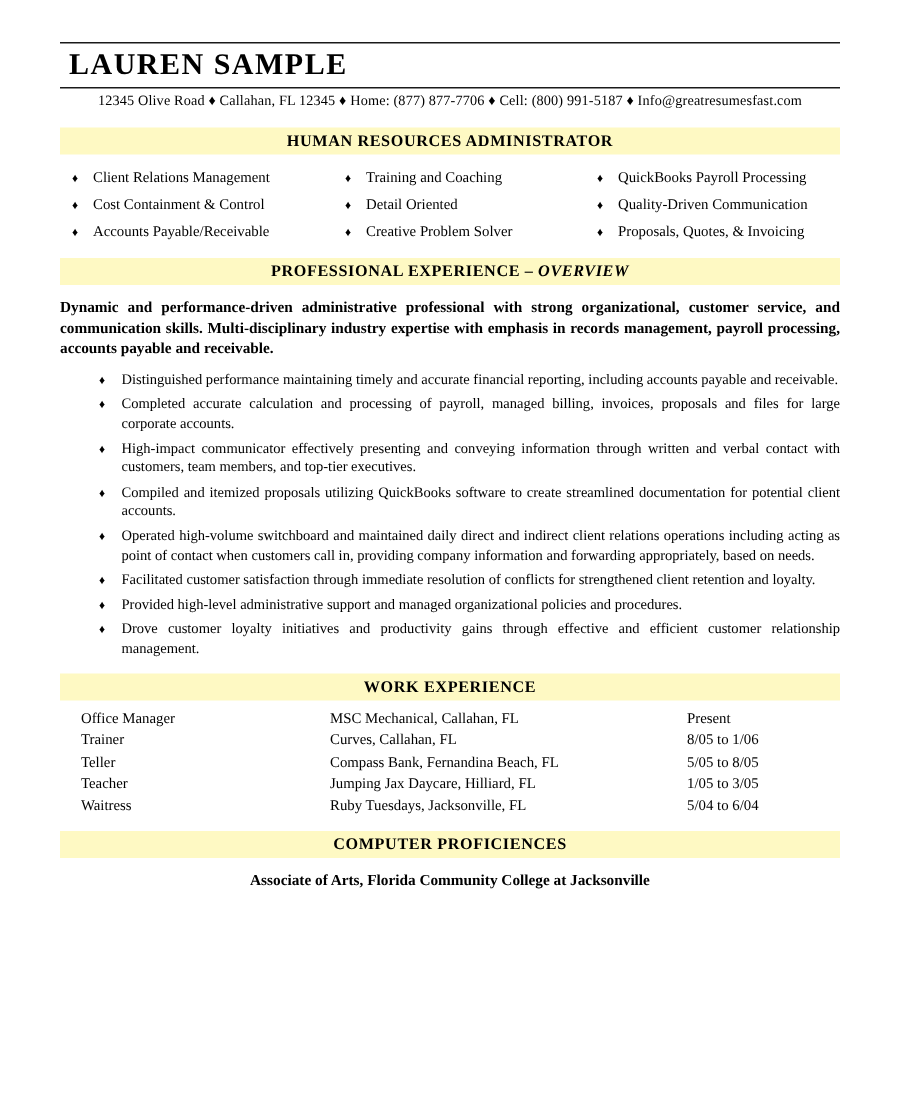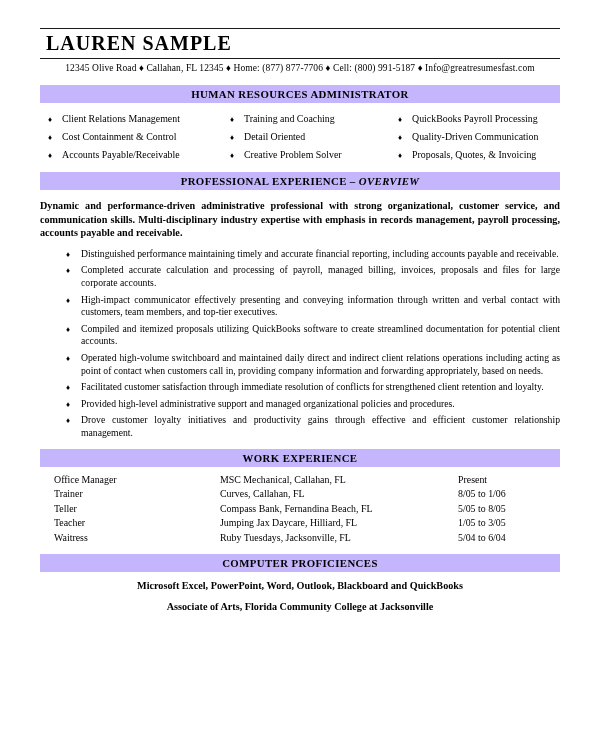--- a/index.html
+++ b/index.html
@@ -17,21 +17,21 @@
   }
   .rule { border: 0; border-top: 1px solid #1a1a1a; height: 0; margin: 0; }
   .name {
     font-size: 20px; font-weight: bold; letter-spacing: 1px;
     padding: 3px 0 4px 6px; line-height: 22px;
   }
   .contact {
     text-align: center; font-size: 9.5px; margin-top: 4px; letter-spacing: 0.1px;
   }
   .bar {
-    background: #c4b5fd;
+    background: #fef9c3;
     text-align: center; font-weight: bold; font-size: 10.8px;
     letter-spacing: 0.4px; padding: 3px 0;
   }
   .bar.role { margin-top: 12px; }
   .bar.exp  { margin-top: 12px; }
   .bar.work { margin-top: 9px; }
   .bar.comp { margin-top: 9px; }
   .bar.dev  { margin-top: 9px; }
   .it { font-style: italic; }
 
@@ -191,20 +191,19 @@
       </div>
     <div class="wrow">
         <span>Waitress</span>
         <span>Ruby Tuesdays, Jacksonville, FL</span>
         <span>5/04 to 6/04</span>
       </div>
   </div>
 
   <div class="bar comp">COMPUTER PROFICIENCES</div>
 
-  <div class="centerline">Microsoft Excel, PowerPoint, Word, Outlook, Blackboard and QuickBooks</div>
 
 
   <div class="edu">
     <div class="centerline">Associate of Arts, Florida Community College at Jacksonville</div>
   </div>
 
 </div>
 
 </body></html>

